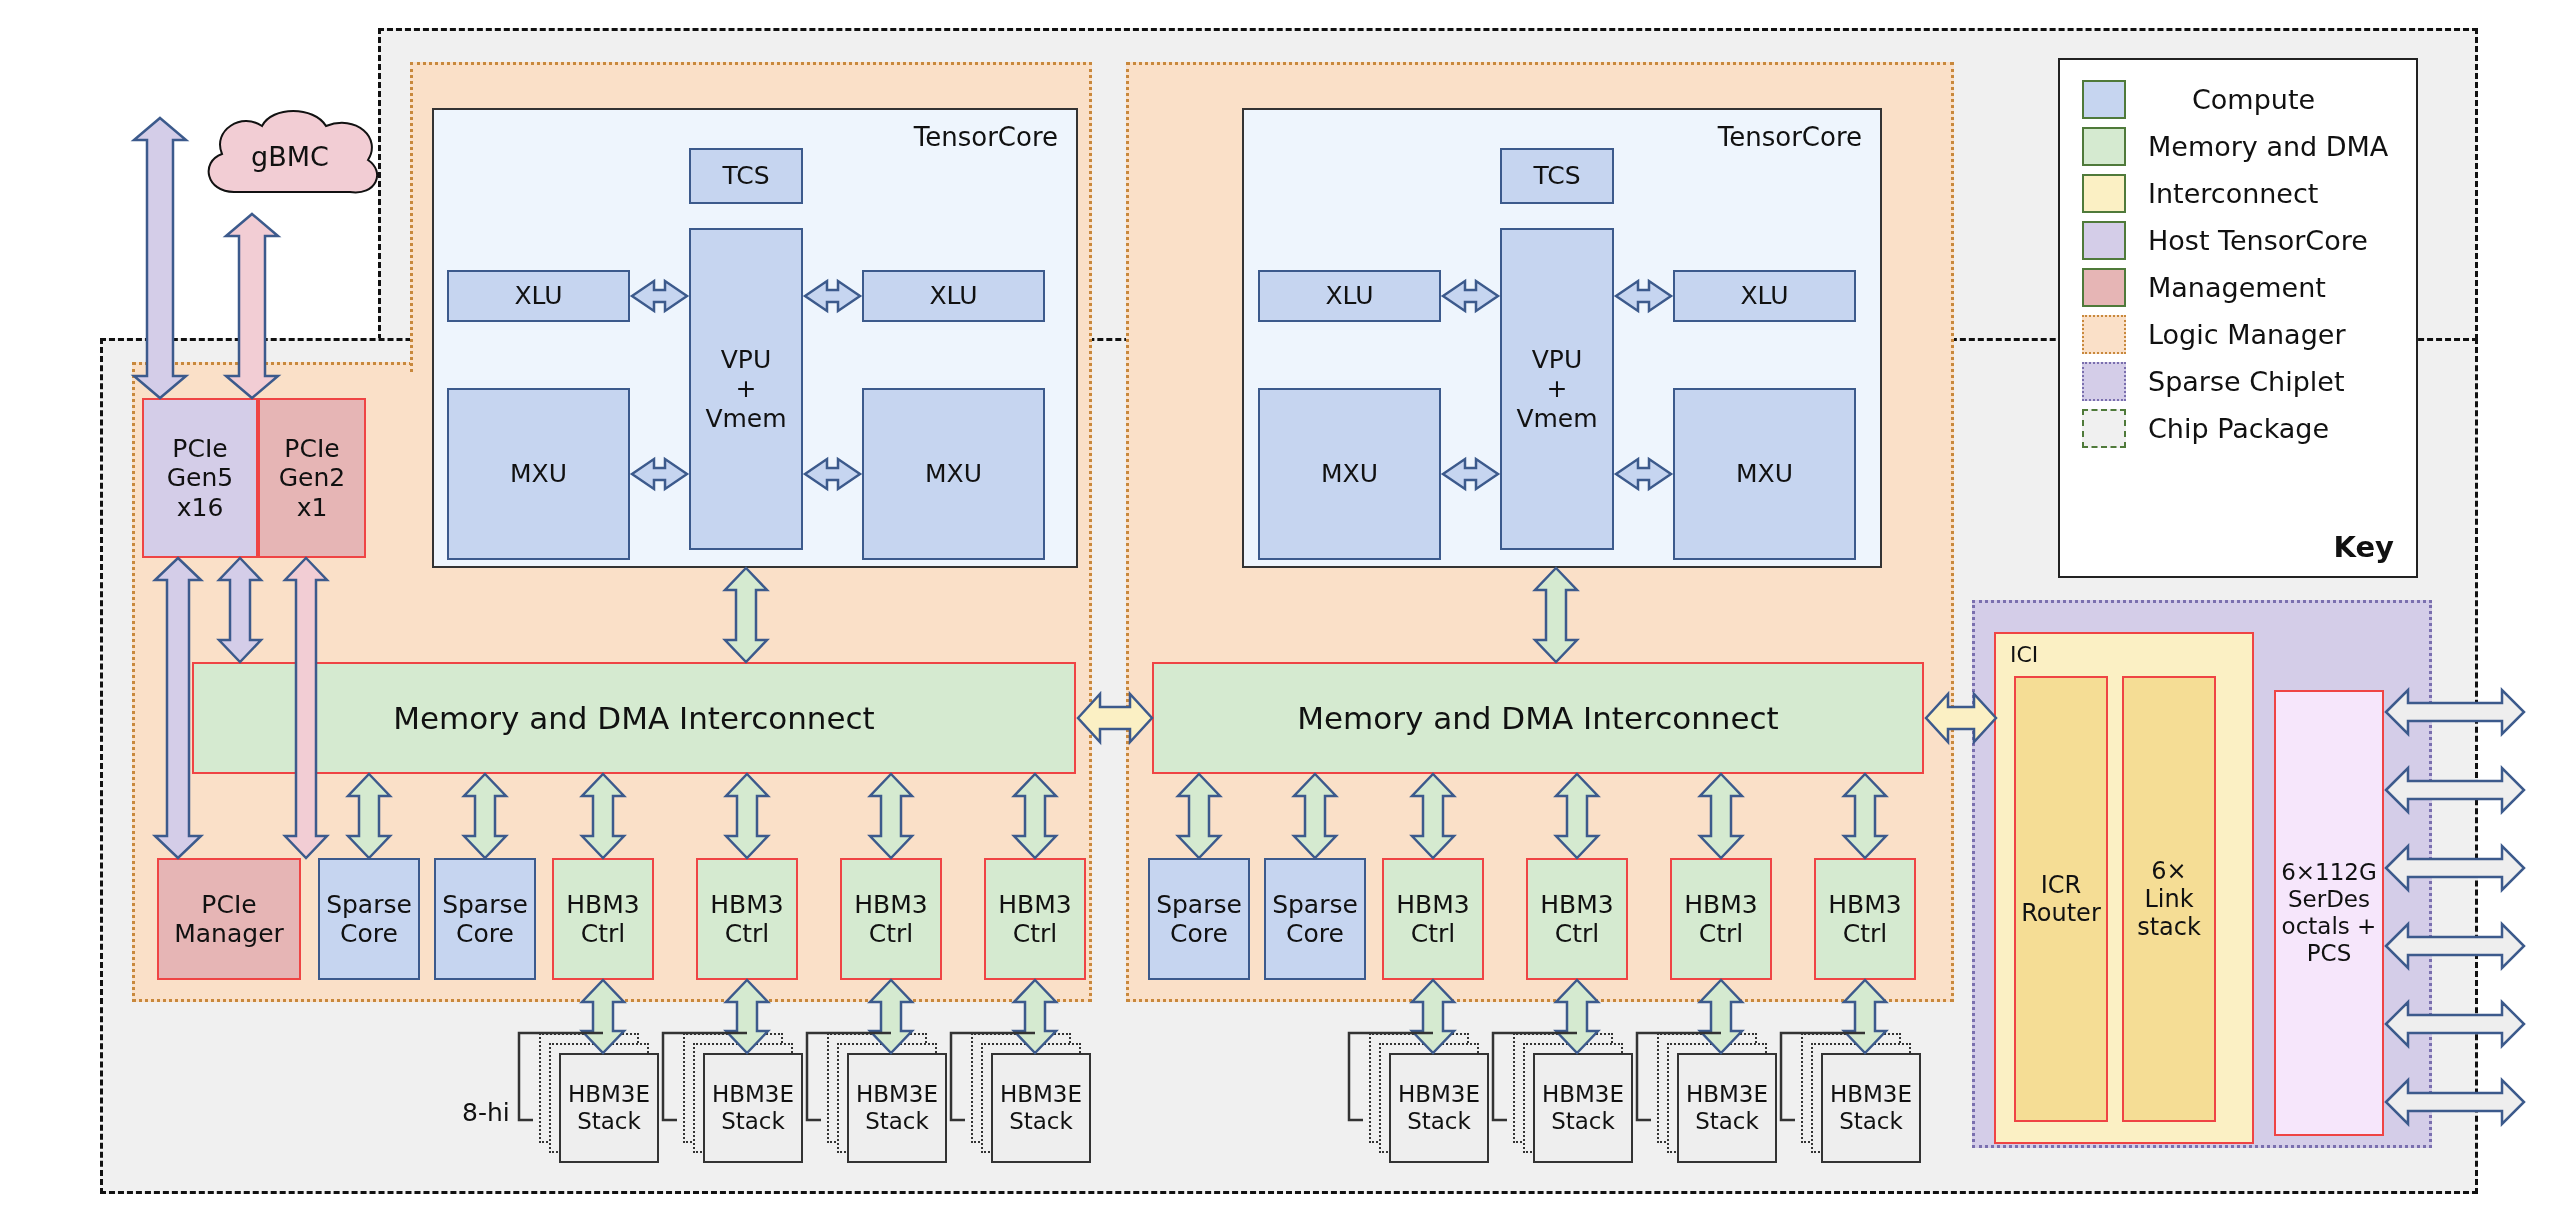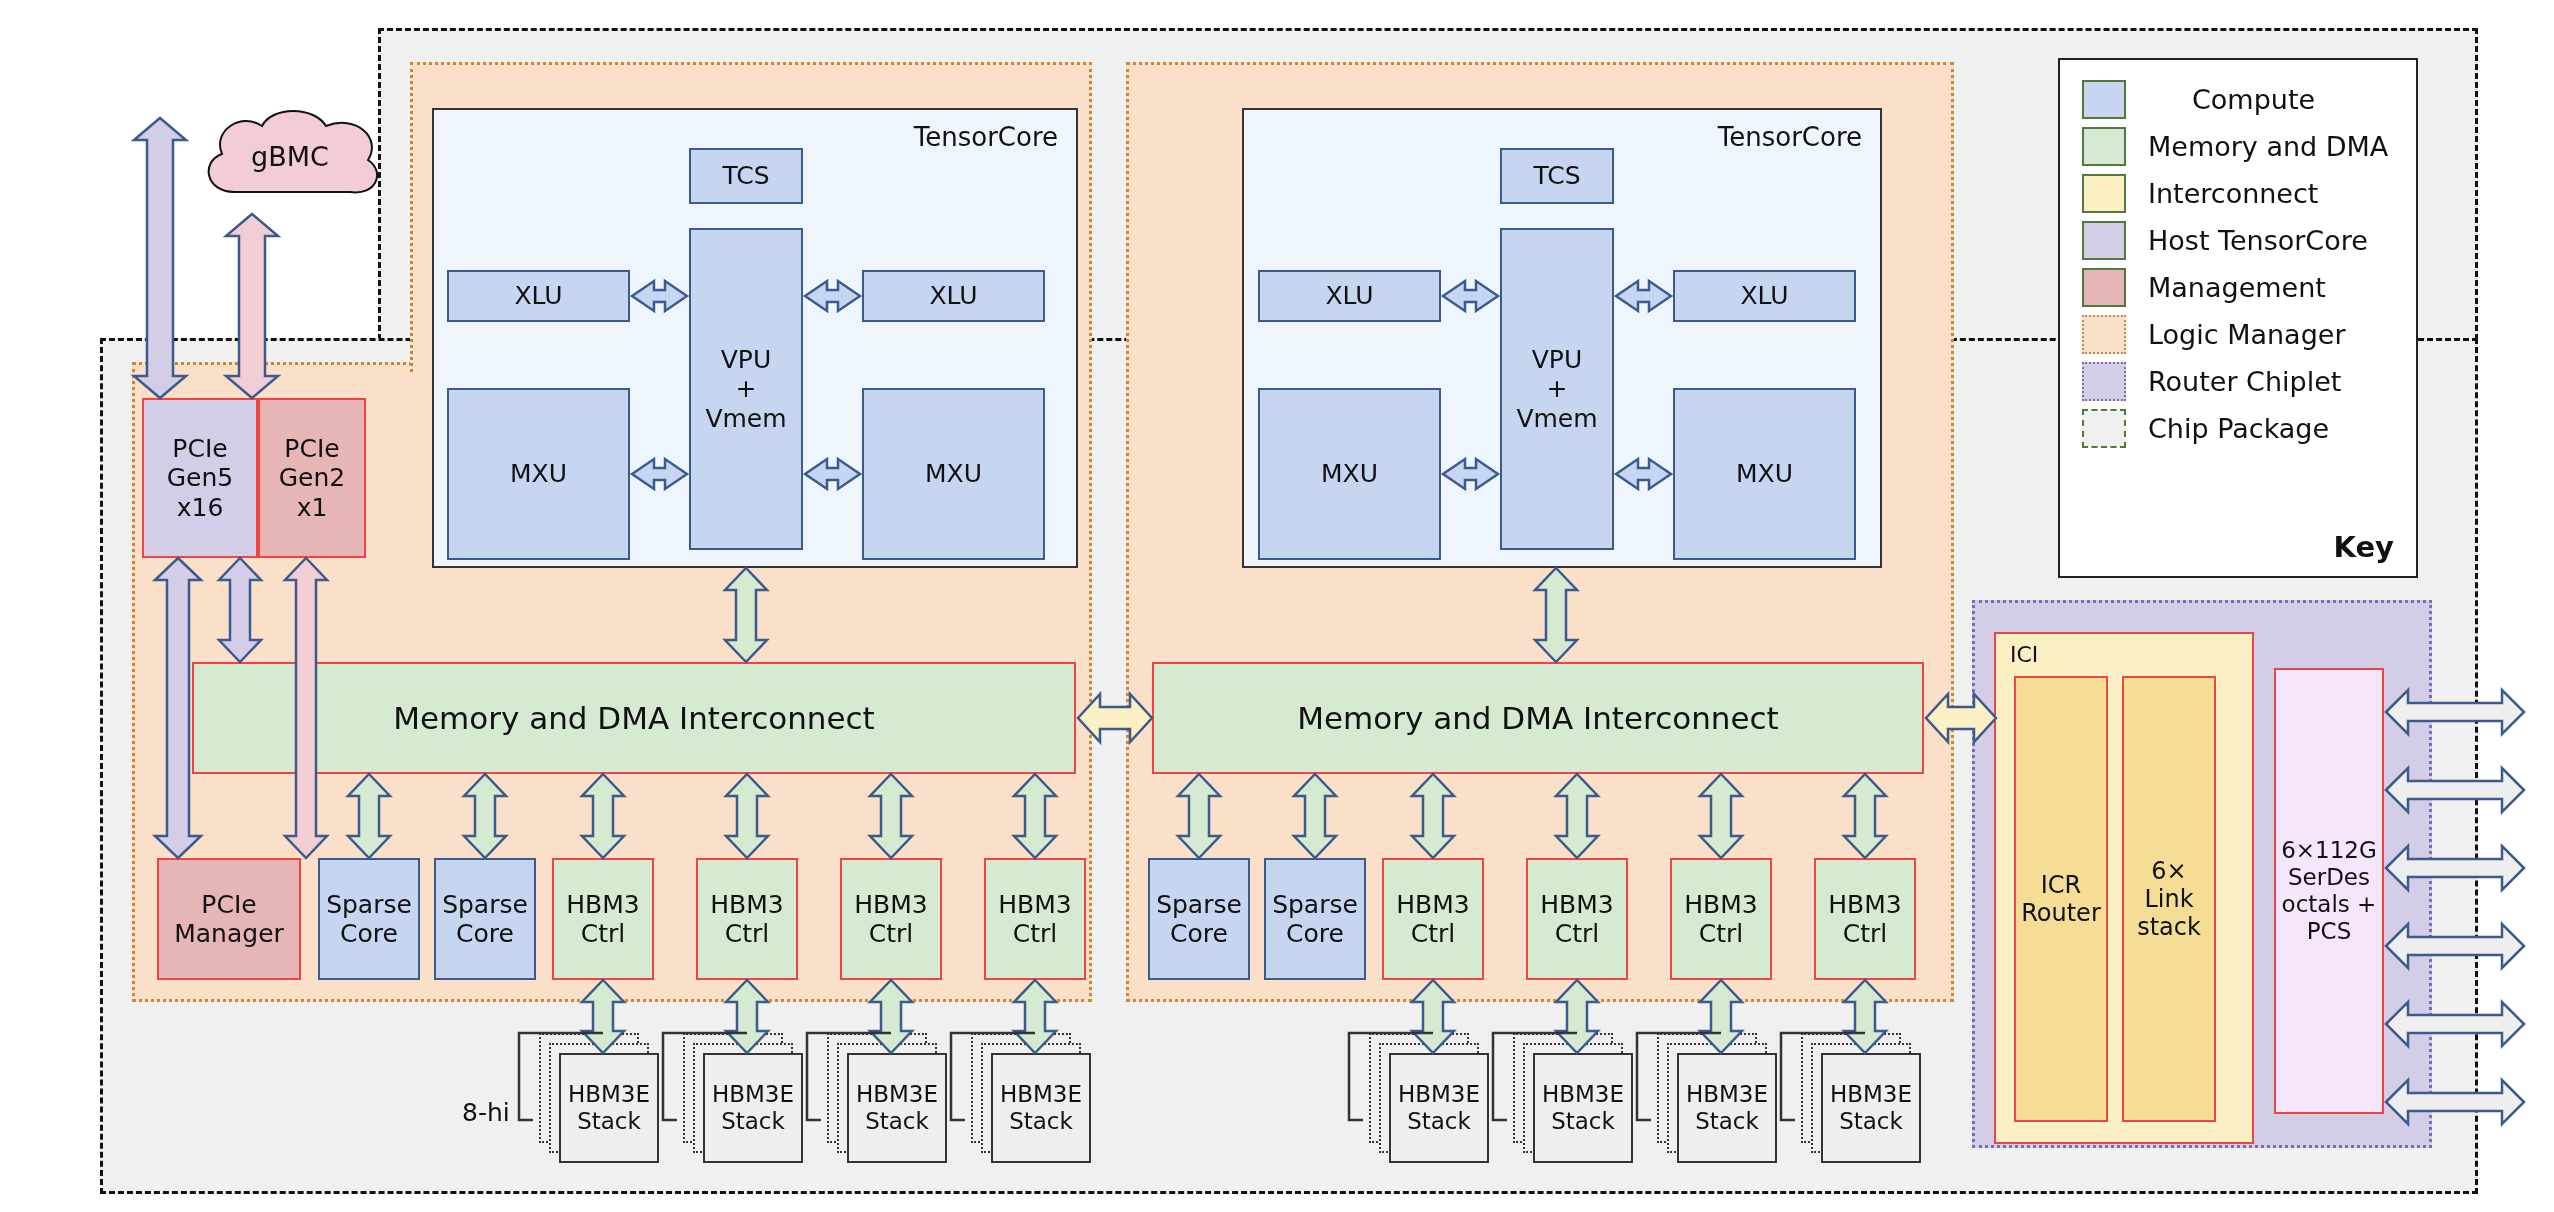--- a/index.html
+++ b/index.html
@@ -140,21 +140,21 @@
 Ctrl</div>
 
   <div class="abs blk c-inter" style="left:1994px;top:632px;width:260px;height:512px;display:block;">
     <span class="ici-label">ICI</span>
   </div>
   <div class="abs blk c-ici-inner" style="left:2014px;top:676px;width:94px;height:446px;font-size:24px;white-space:pre-line;">ICR
 Router</div>
   <div class="abs blk c-ici-inner" style="left:2122px;top:676px;width:94px;height:446px;font-size:24px;white-space:pre-line;">6×
 Link
 stack</div>
-  <div class="abs blk c-serdes-blk" style="left:2274px;top:668px;width:110px;height:446px;font-size:23px;white-space:pre-line;">6×112G
+  <div class="abs blk c-serdes-blk" style="left:2274px;top:690px;width:110px;height:446px;font-size:23px;white-space:pre-line;">6×112G
 SerDes
 octals +
 PCS</div>
 
   <div class="abs side-label" style="left:462px;top:1098px;">8-hi</div>
 
   <div class="abs stack-ghost" style="left:539px;top:1033px;width:100px;height:110px;"></div>
   <div class="abs stack-ghost" style="left:549px;top:1043px;width:100px;height:110px;"></div>
   <div class="abs blk c-stack" style="left:559px;top:1053px;width:100px;height:110px;font-size:23px;white-space:pre-line;">HBM3E
 Stack</div>
@@ -359,21 +359,21 @@
     <div class="legend-row">
       <span class="legend-sw" style="background:#e6b5b5;"></span>
       <span class="legend-txt">Management</span>
     </div>
     <div class="legend-row">
       <span class="legend-sw sw-dot" style="background:#fae0c8;border-color:#c8883c;"></span>
       <span class="legend-txt">Logic Manager</span>
     </div>
     <div class="legend-row">
       <span class="legend-sw sw-dot" style="background:#d4cde8;border-color:#7a6fae;"></span>
-      <span class="legend-txt">Router Chiplet</span>
+      <span class="legend-txt">Sparse Chiplet</span>
     </div>
     <div class="legend-row">
       <span class="legend-sw sw-dash" style="background:#f0f0f0;border-color:#4f7a3a;"></span>
       <span class="legend-txt">Chip Package</span>
     </div>
     <span class="key-word">Key</span>
   </div>
 
 </div>
 

